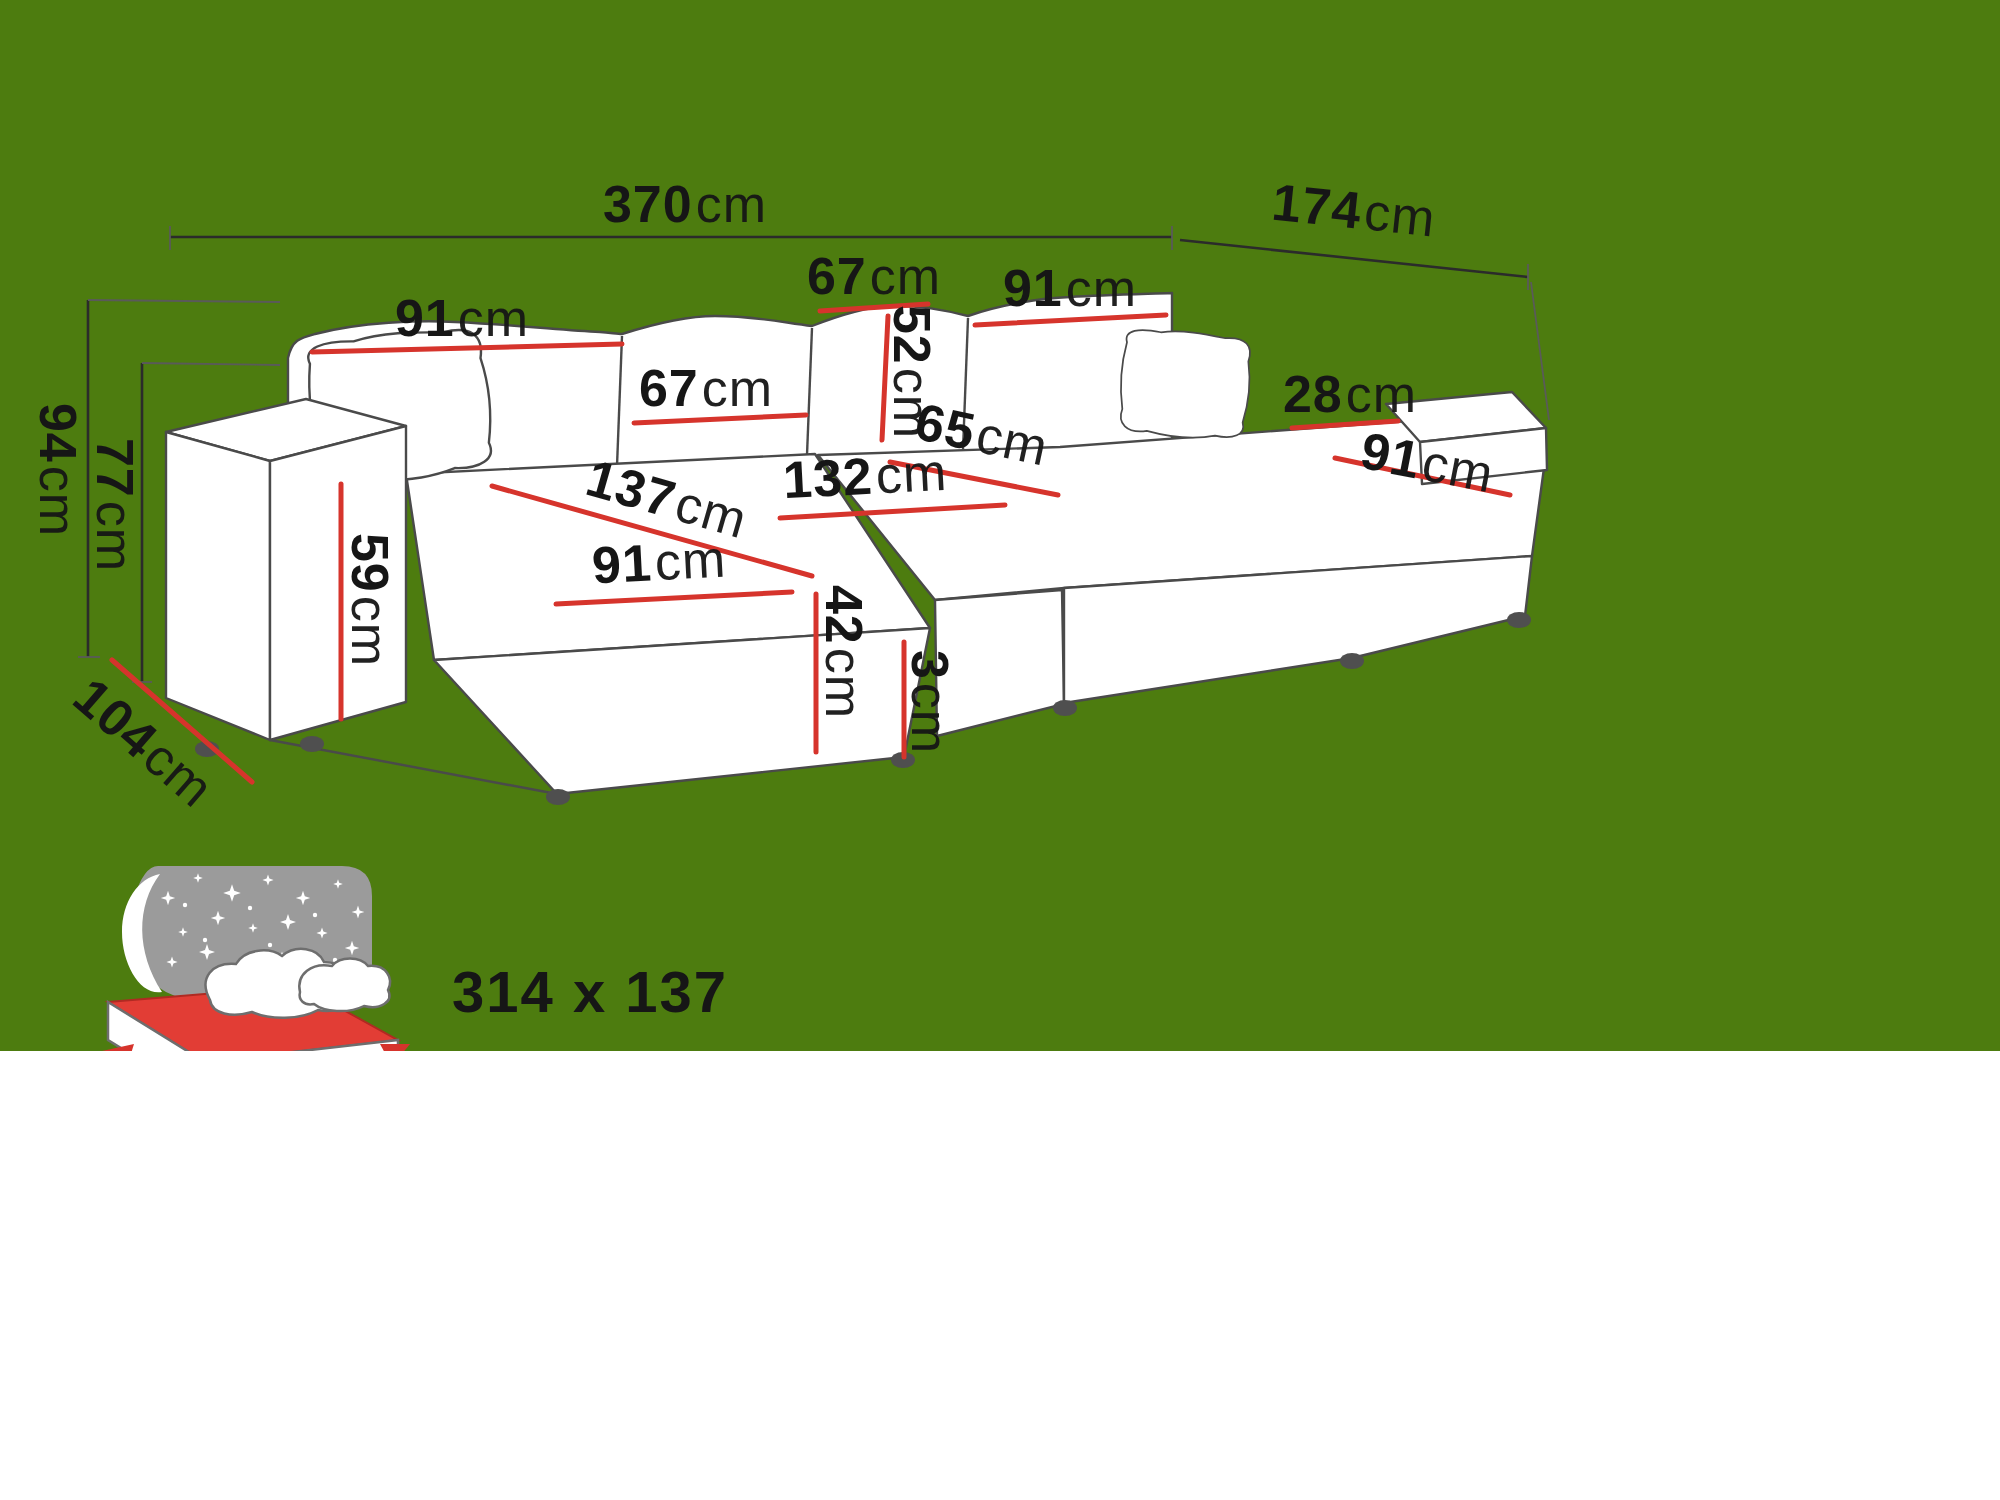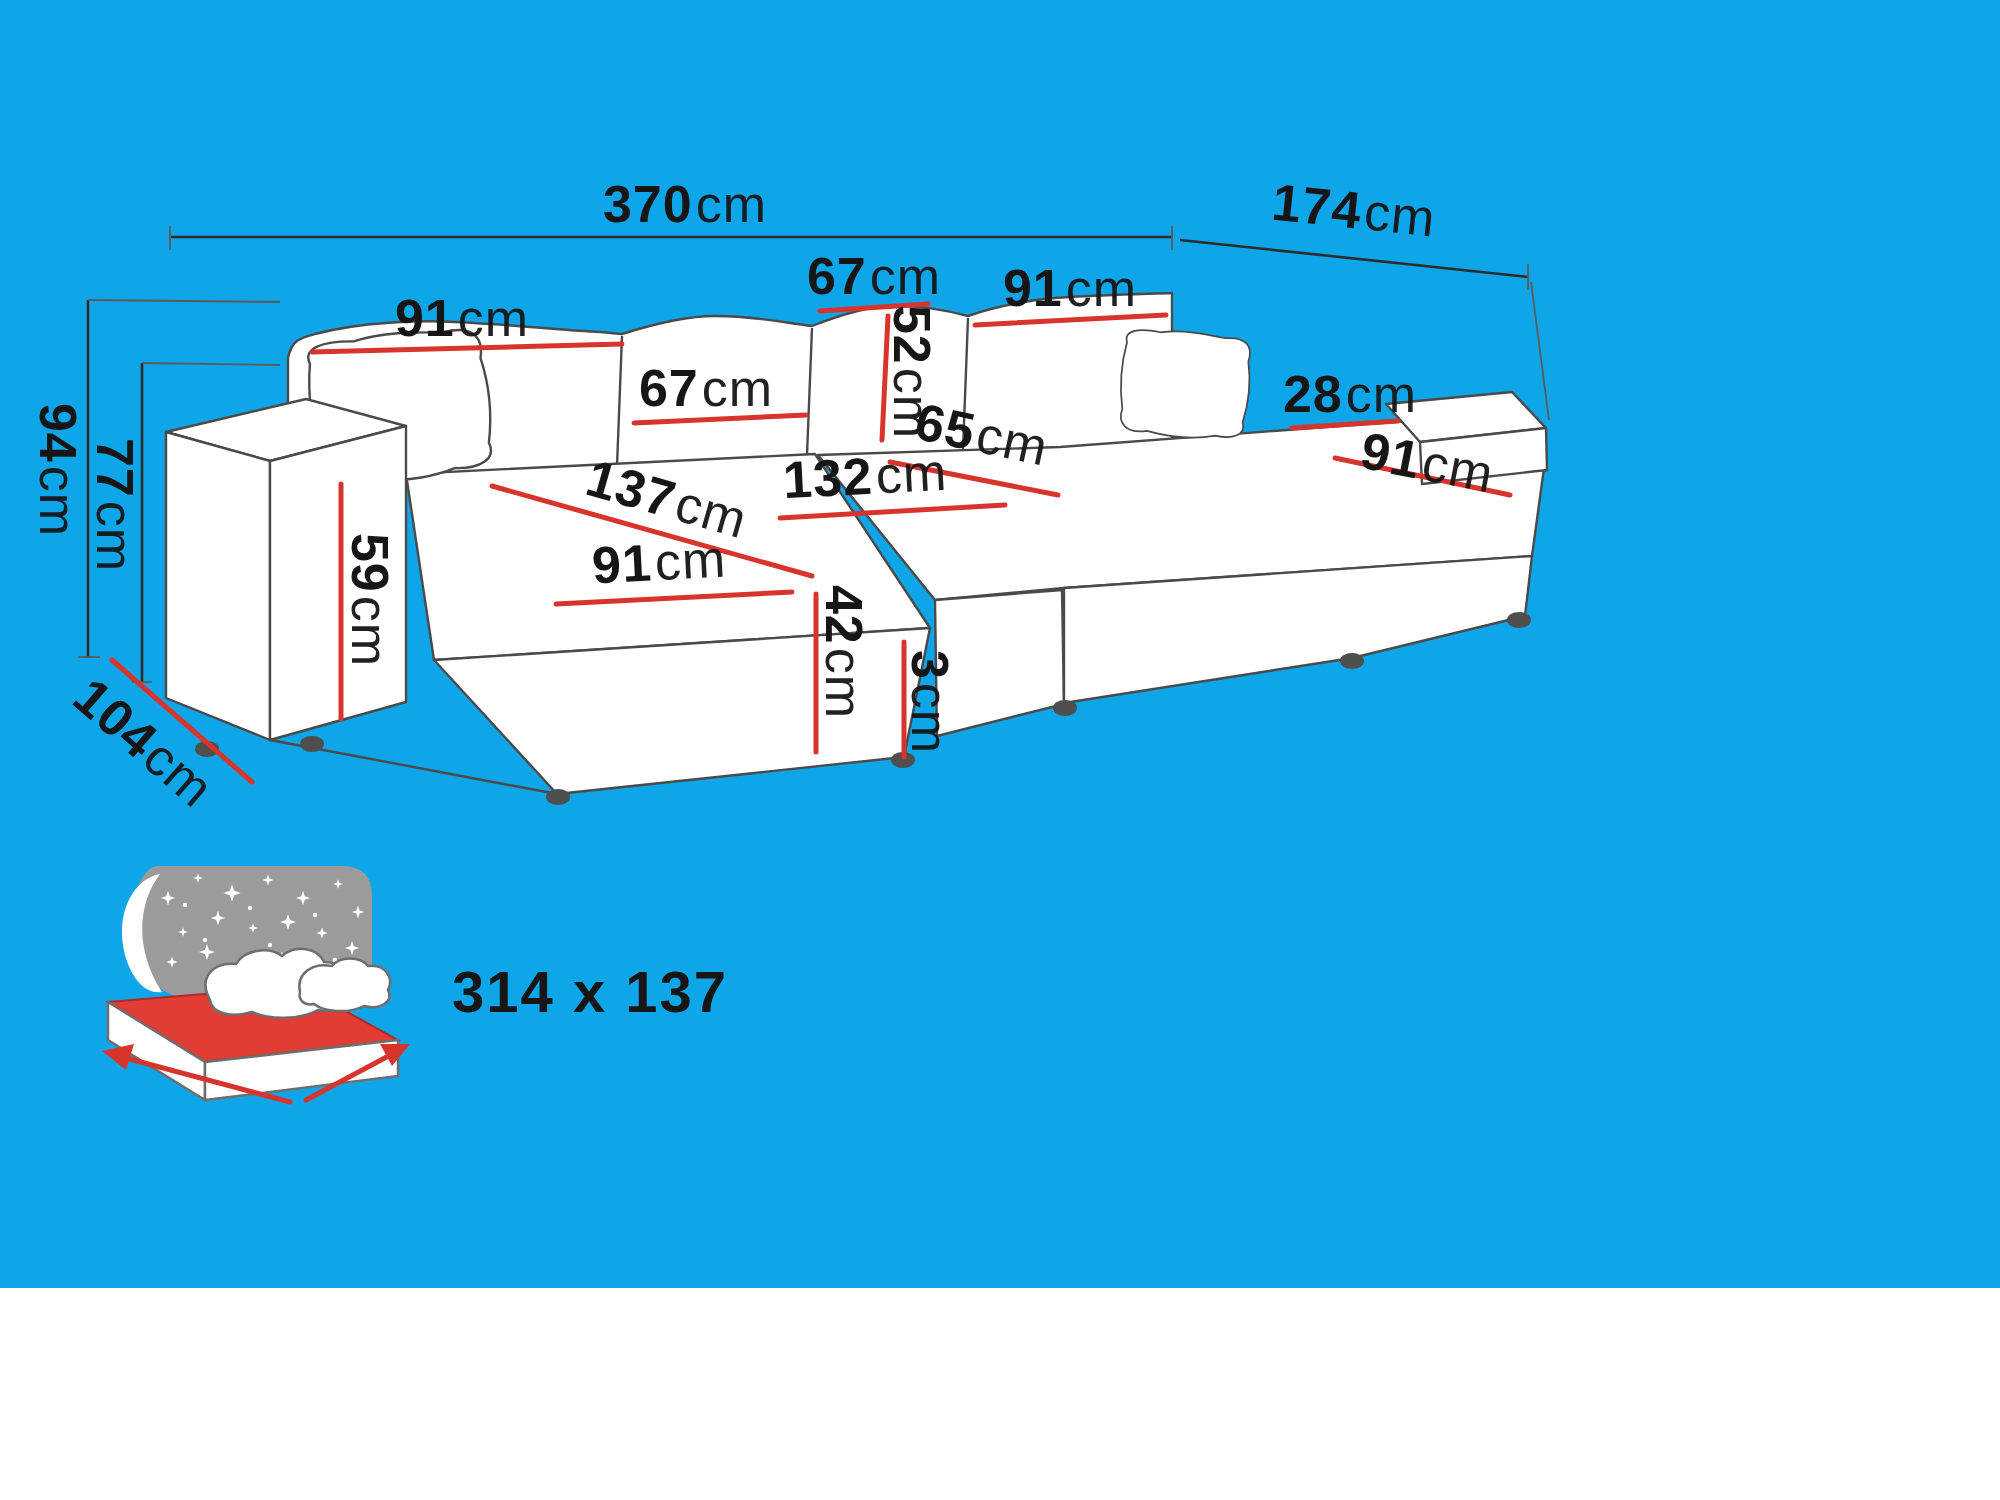--- a/index.html
+++ b/index.html
@@ -1,16 +1,16 @@
 <!DOCTYPE html>
 <html><head>
 <meta charset="utf-8">
 <style>
   html,body{margin:0;padding:0;background:#ffffff;}
-  .canvas{position:relative;width:2000px;height:1288px;background:#0ea5e9;overflow:hidden;}
+  .canvas{position:relative;width:2000px;height:1051px;background:#4d7c0f;overflow:hidden;}
   svg{position:absolute;left:0;top:0;}
   text{font-family:"Liberation Sans",sans-serif;fill:#161616;}
   .dim-label{font-size:52px;letter-spacing:1px;}
   .num{font-weight:700;}
   .unit{font-weight:400;opacity:.95;}
   .sleep-label{font-size:58px;font-weight:700;letter-spacing:2px;}
   .outline{stroke:#4a4a4a;stroke-width:2.4;fill:#ffffff;stroke-linejoin:round;}
   .outline-nf{stroke:#4a4a4a;stroke-width:2.4;fill:none;stroke-linejoin:round;}
   .blackdim{stroke:#2b2b2b;stroke-width:2.6;fill:none;}
   .thin{stroke:#5a5a5a;stroke-width:1.8;fill:none;}

